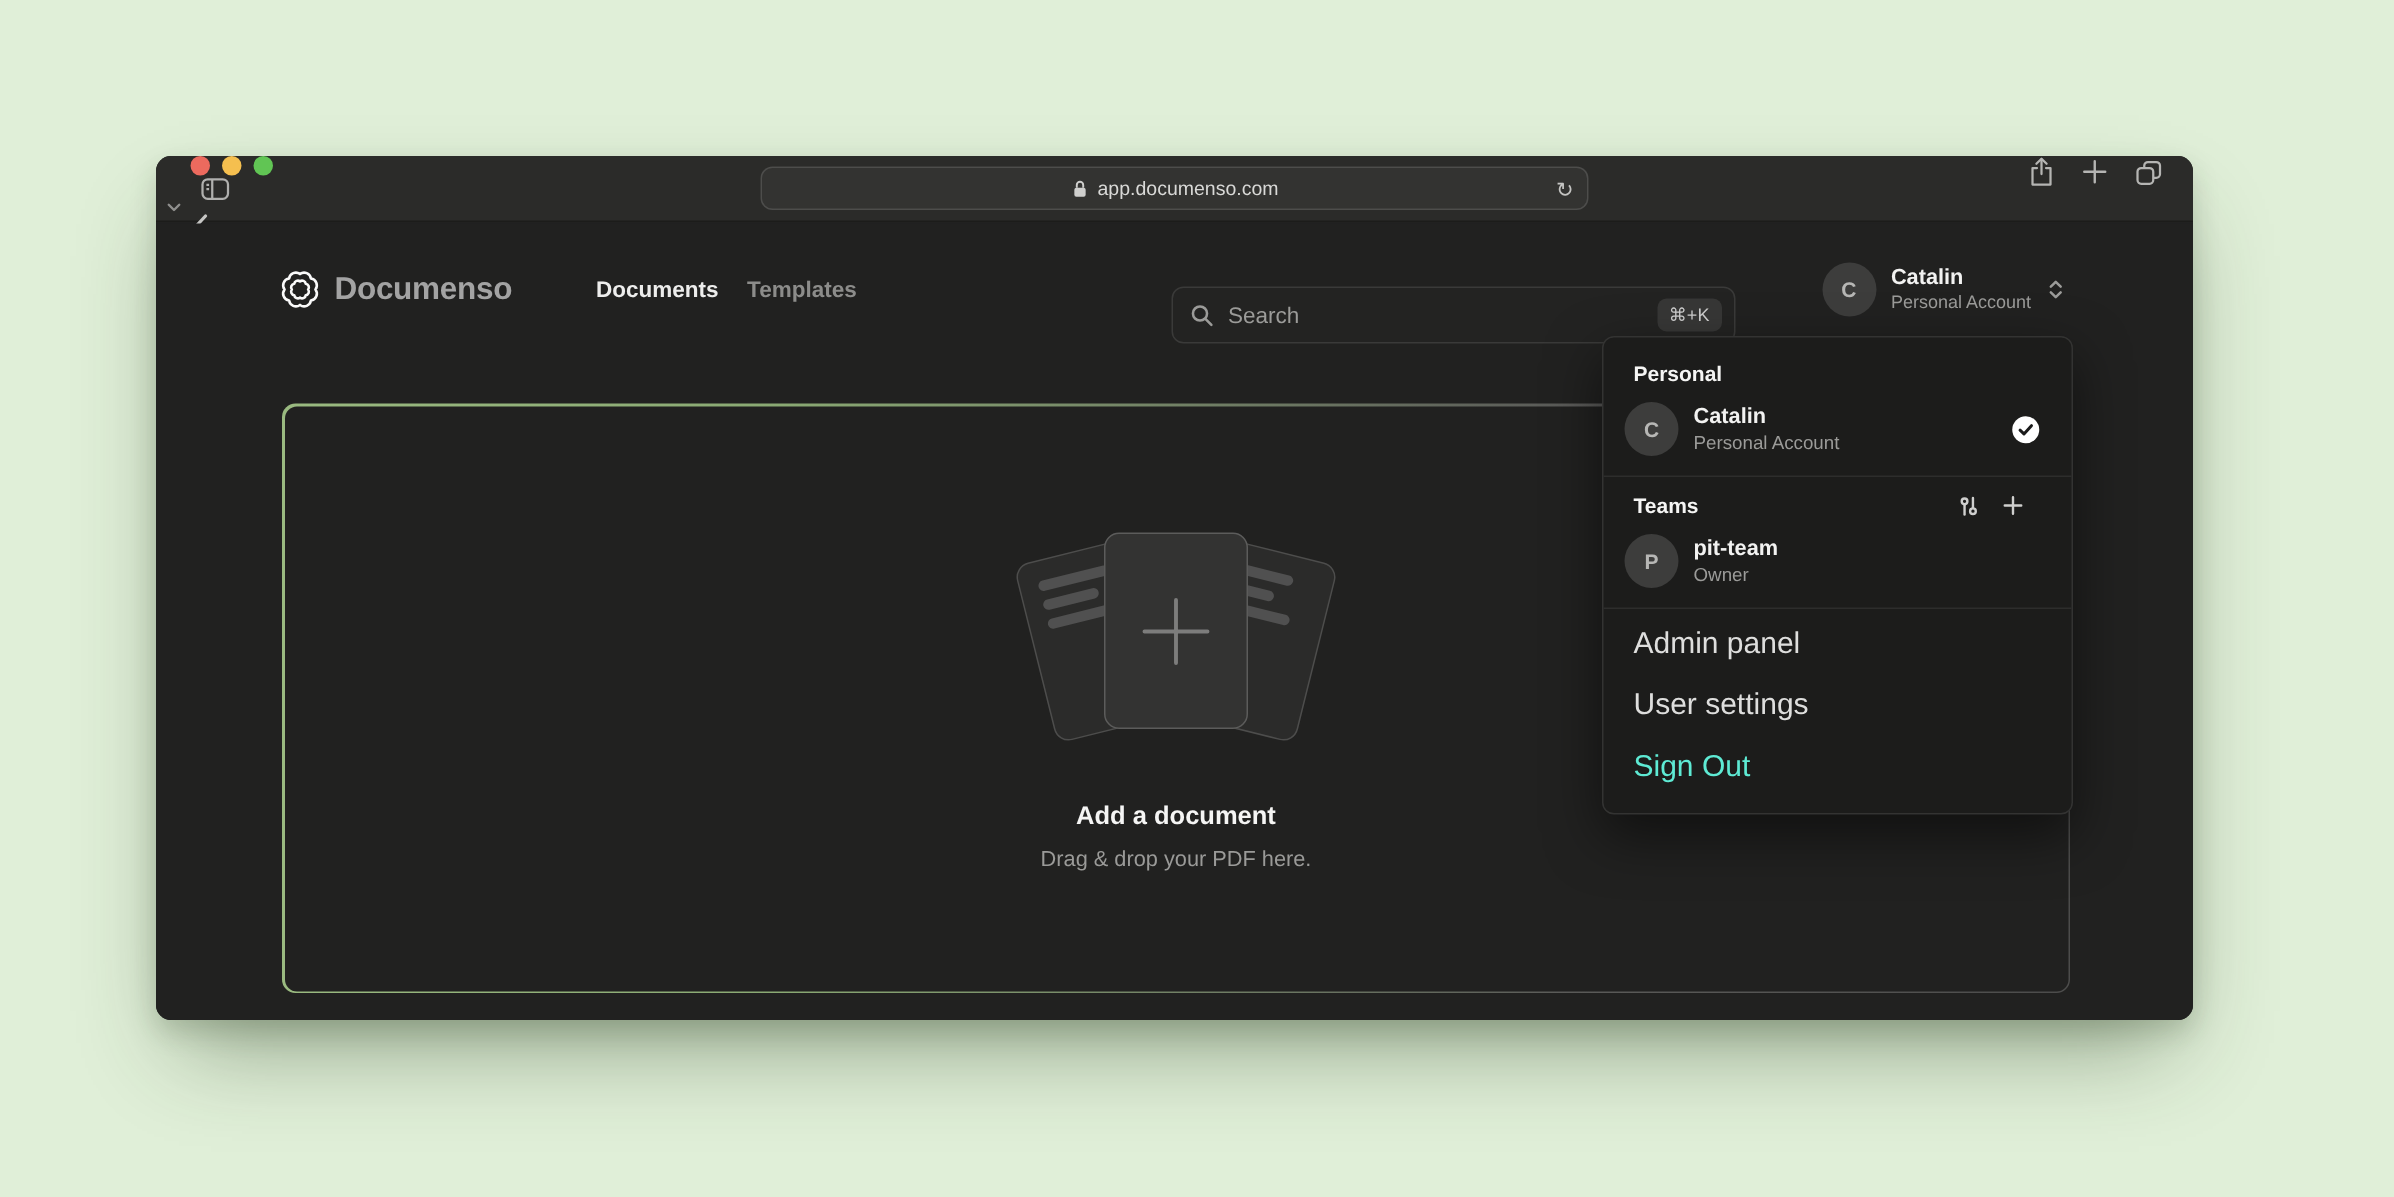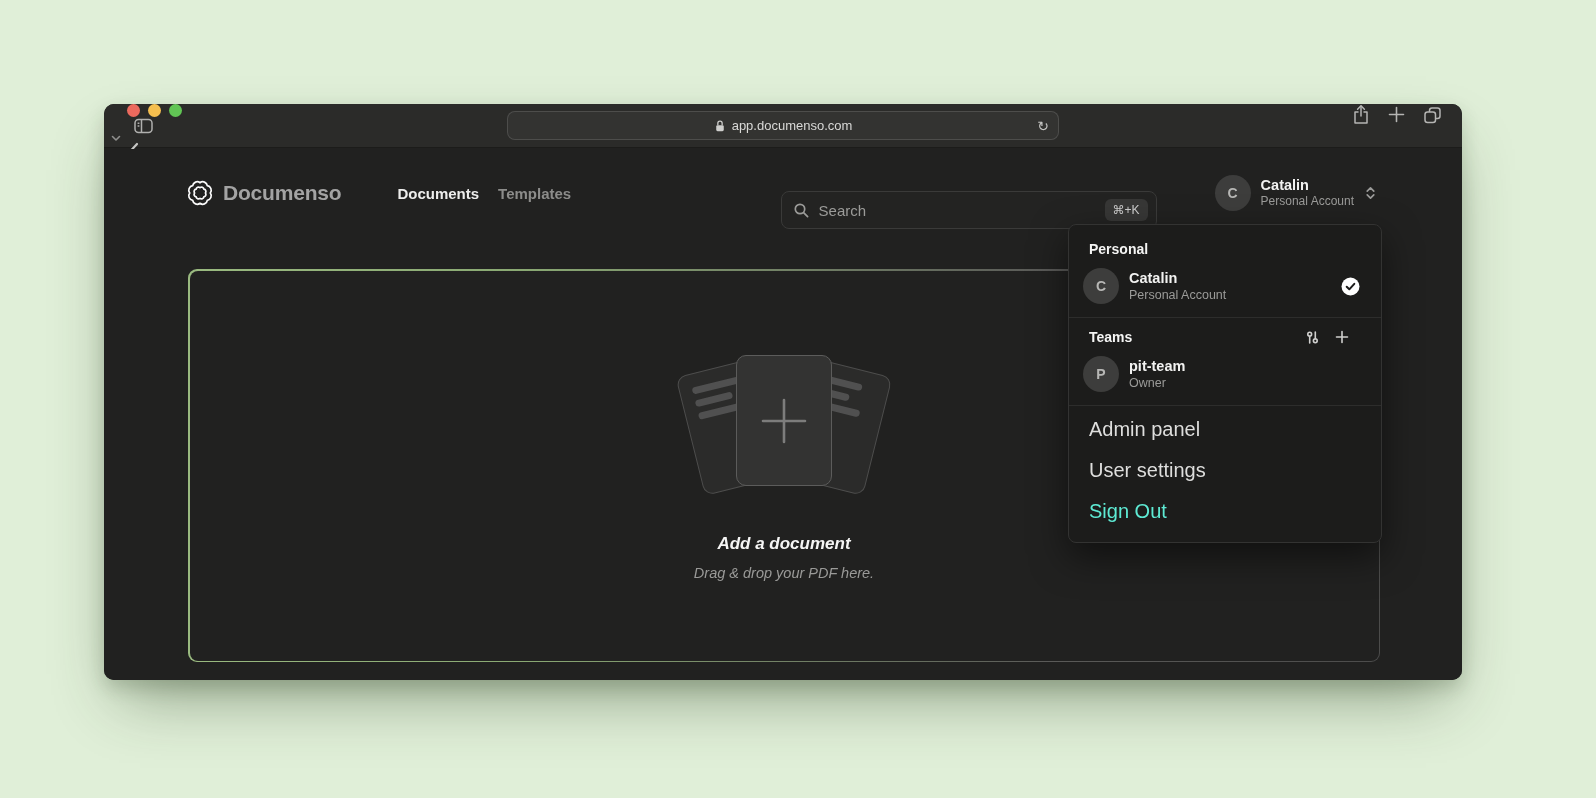--- a/index.html
+++ b/index.html
@@ -94,21 +94,20 @@
   .teams-icons { margin-left:auto; display:flex; gap:15px; align-items:center; padding-right:12px; color:#cfcfce; }
   .teams-icons .ic { cursor:pointer; }
   .menu-item { padding:9px 12px; font-size:20px; color:#dededd; border-radius:6px; cursor:pointer; }
   .menu-item.danger { color:#5eead4; padding-bottom:11px; }
 
   
   .dropzone-border {
     position:absolute; left:84px; right:82px; top:120px; bottom:18px;
     border-radius:9px; padding:1.5px;
     background:linear-gradient(90deg,#9aba80 0%, #8aa973 28%, #5a5a58 72%, #4c4c4b 100%);
-    font-style:italic;
   }
   .dropzone {
     width:100%; height:100%; border-radius:8px; background:#212120;
     display:flex; flex-direction:column; align-items:center; justify-content:center;
     cursor:pointer;
   }
   .cards { position:relative; width:210px; height:150px; }
   .card {
     position:absolute; width:88px; height:122px; border-radius:10px;
     background:#2b2b2a; border:1px solid #4d4d4c; padding:13px 0 0 12px;

